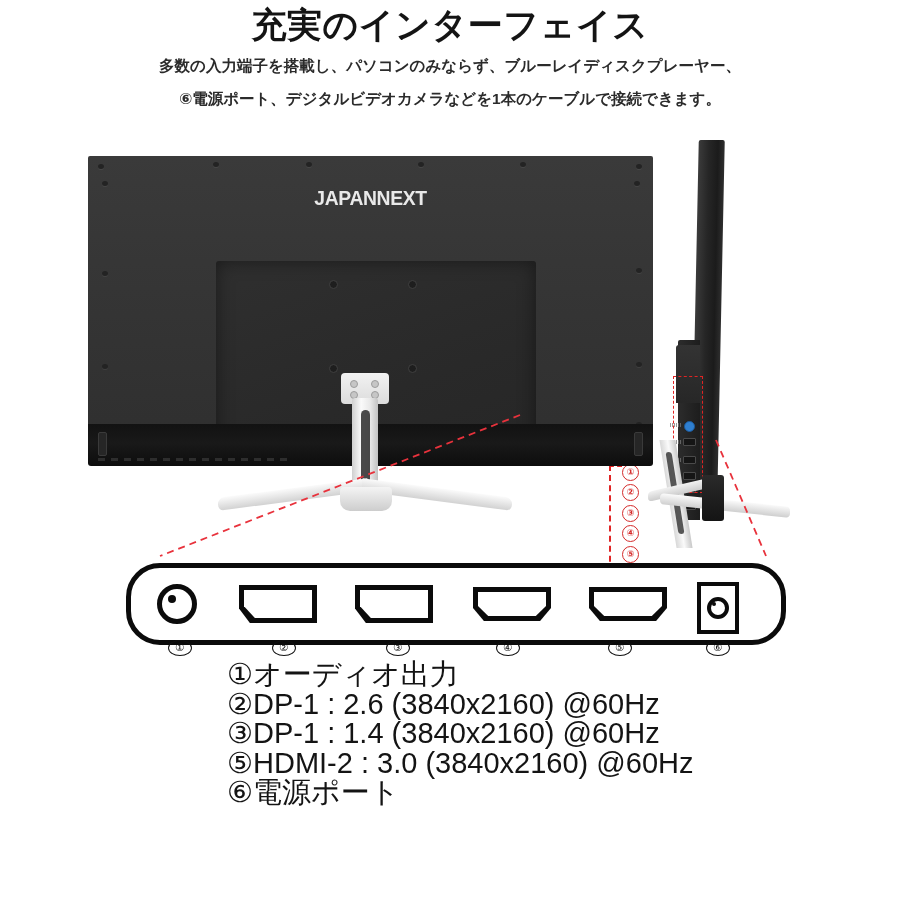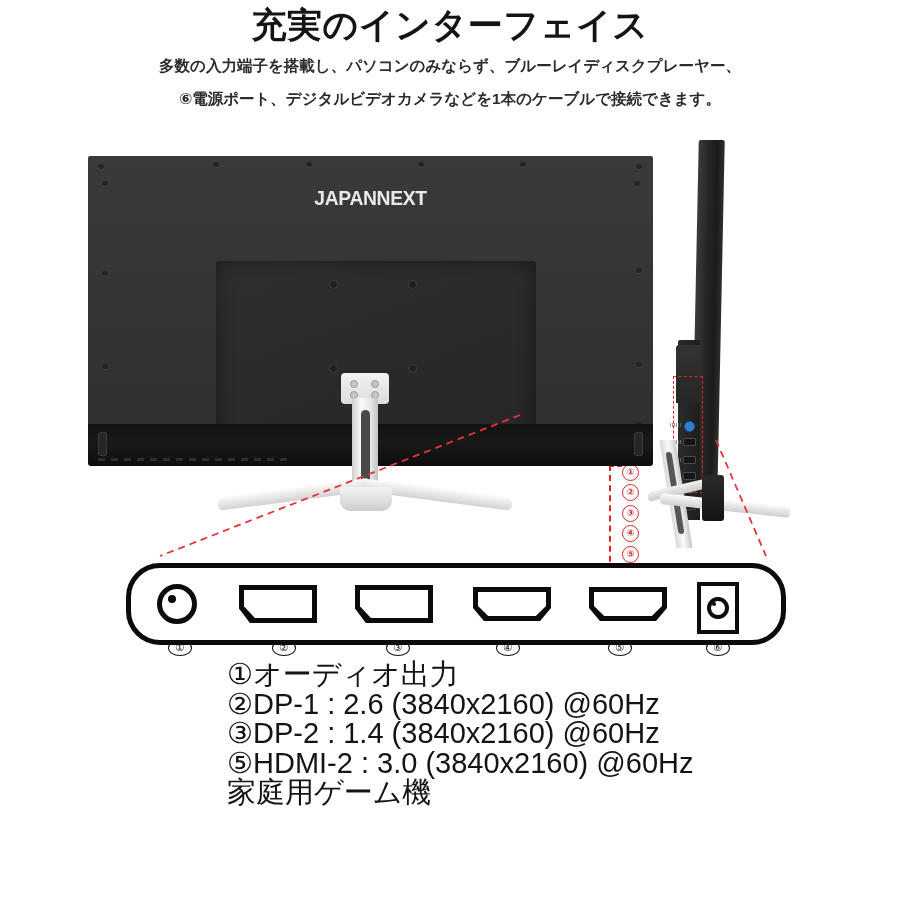--- a/index.html
+++ b/index.html
@@ -380,19 +380,19 @@
   <div class="pnum" style="left:272px;">②</div>
   <div class="pnum" style="left:386px;">③</div>
   <div class="pnum" style="left:496px;">④</div>
   <div class="pnum" style="left:608px;">⑤</div>
   <div class="pnum" style="left:706px;">⑥</div>
 
   <div class="specs">
     <ul>
       <li>①オーディオ出力</li>
       <li>②DP-1 : 2.6 (3840x2160) @60Hz</li>
-      <li>③DP-2 : 1.4 (3840x2160) @60Hz</li>
+      <li>③DP-1 : 1.4 (3840x2160) @60Hz</li>
       <li>⑤HDMI-2 : 3.0 (3840x2160) @60Hz</li>
-      <li>家庭用ゲーム機</li>
+      <li>⑥電源ポート</li>
     </ul>
   </div>
 
 </div>
 
 </body></html>

